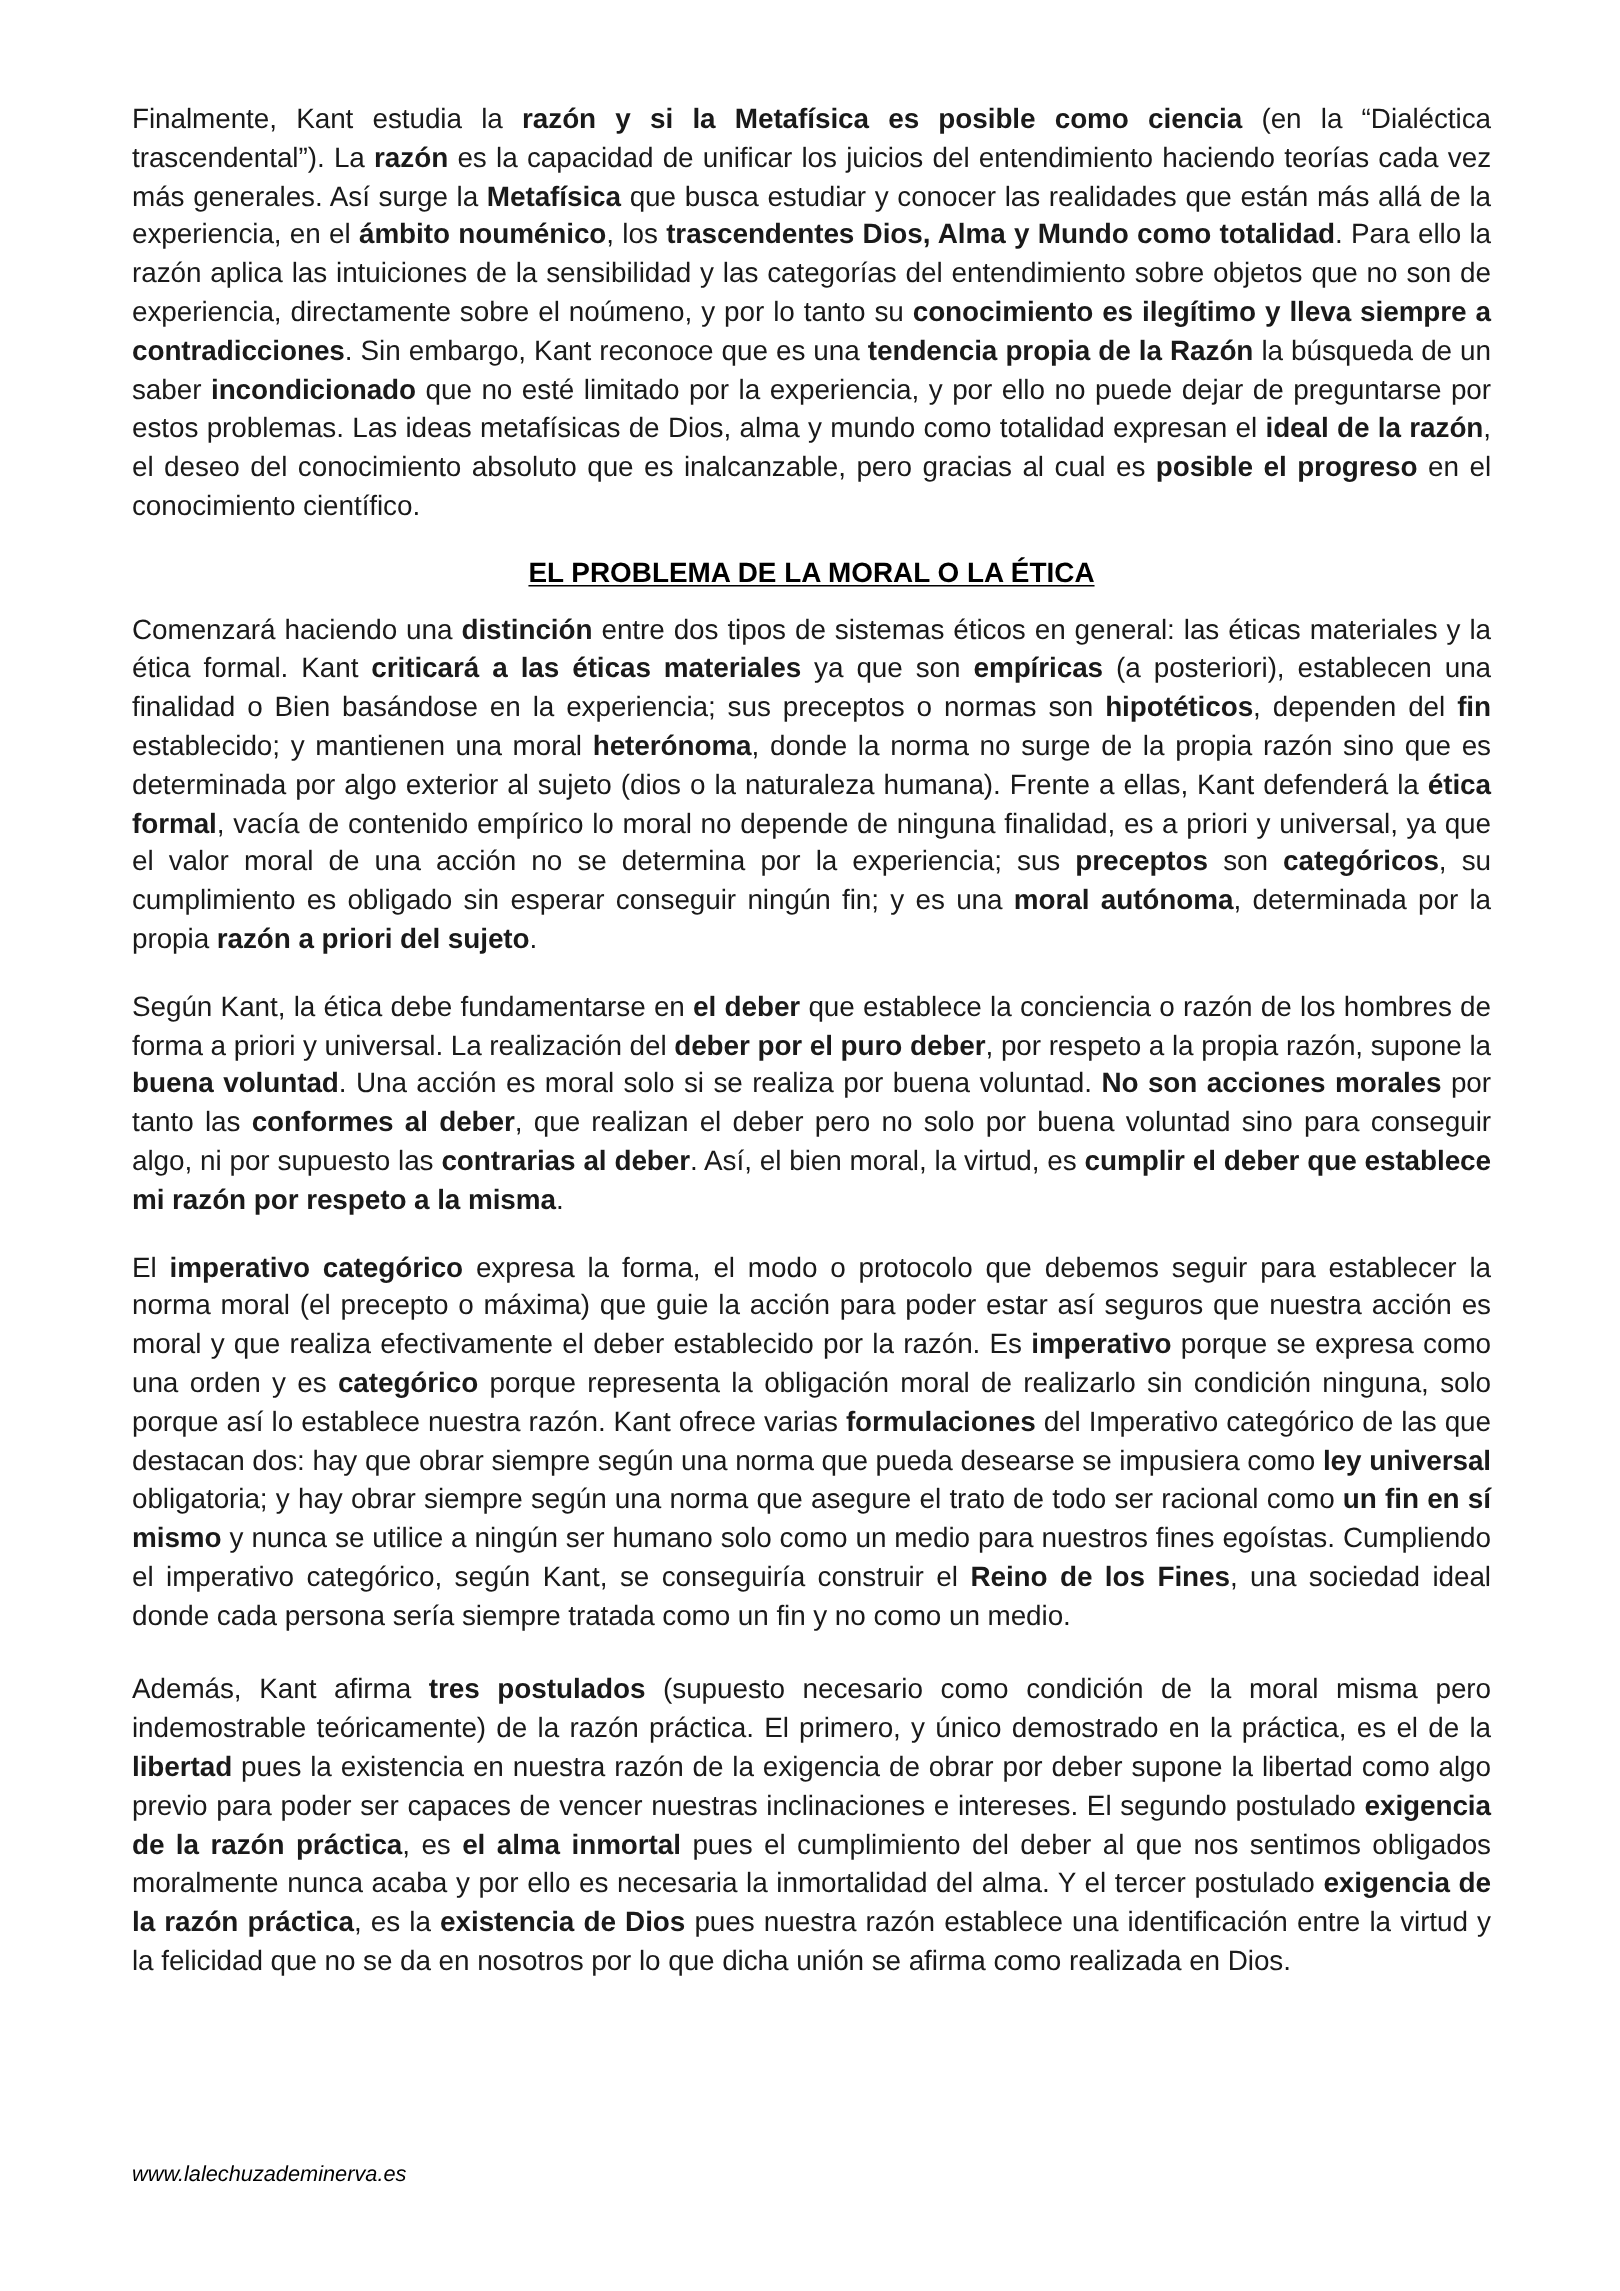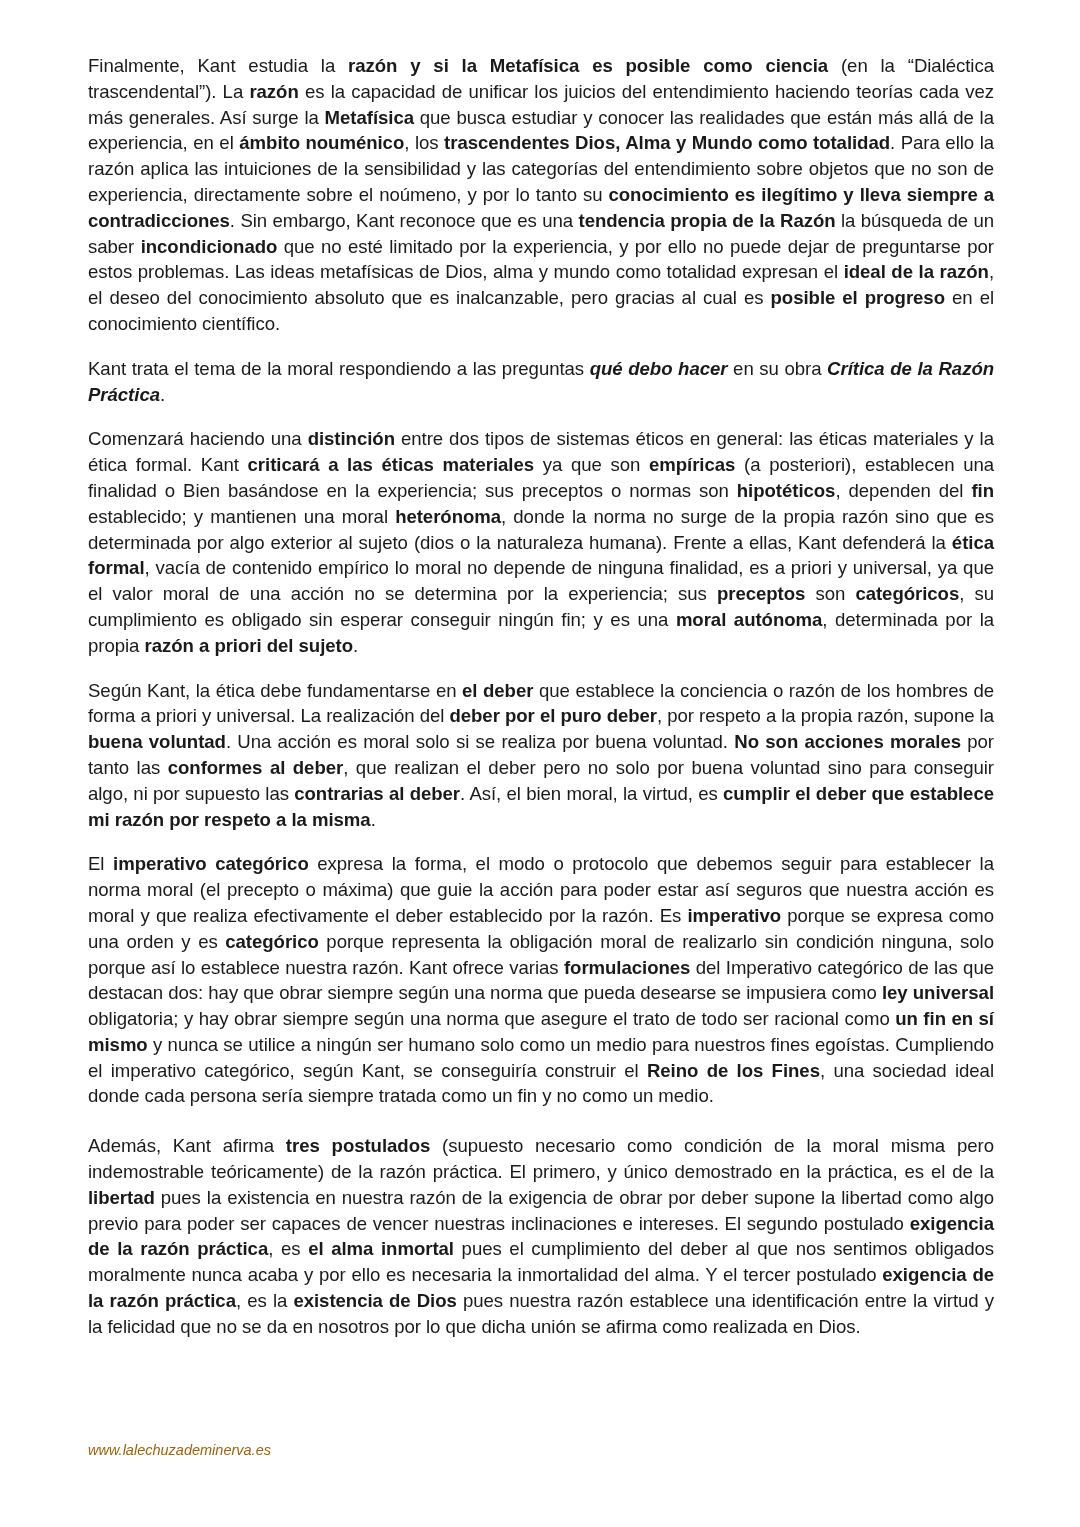--- a/index.html
+++ b/index.html
@@ -19,21 +19,21 @@
     position: absolute;
     left: 0;
     top: 0;
     width: 1080px;
     height: 1527px;
     background: #ffffff;
   }
   .content {
     position: absolute;
     left: 88px;
-    top: 53px;
+    top: 66px;
     width: 906px;
   }
   p.para {
     margin: 0 0 19px 0;
     font-size: 18.6px;
     line-height: 25.8px;
     text-align: justify;
     text-justify: inter-word;
     color: #1a1a1a;
     letter-spacing: -0.05px;
@@ -50,36 +50,36 @@
     color: #000;
   }
   b, strong { font-weight: bold; }
   .bi { font-weight: bold; font-style: italic; }
   .footer {
     position: absolute;
     left: 88px;
     top: 1441px;
     font-size: 14.5px;
     font-style: italic;
-    color: #a16207;
+    color: #000000;
     line-height: 18px;
     text-align: right;
   }
 </style>
 </head>
 <body>
 
 <div class="page">
 
   <div class="content">
 
     <p class="para"><span>Finalmente, Kant estudia la </span><b>razón y si la Metafísica es posible como ciencia</b><span> (en la “Dialéctica trascendental”). La </span><b>razón</b><span> es la capacidad de unificar los juicios del entendimiento haciendo teorías cada vez más generales. Así surge la </span><b>Metafísica</b><span> que busca estudiar y conocer las realidades que están más allá de la experiencia, en el </span><b>ámbito nouménico</b><span>, los </span><b>trascendentes Dios, Alma y Mundo como totalidad</b><span>. Para ello la razón aplica las intuiciones de la sensibilidad y las categorías del entendimiento sobre objetos que no son de experiencia, directamente sobre el noúmeno, y por lo tanto su </span><b>conocimiento es ilegítimo y lleva siempre a contradicciones</b><span>. Sin embargo, Kant reconoce que es una </span><b>tendencia propia de la Razón</b><span> la búsqueda de un saber </span><b>incondicionado</b><span> que no esté limitado por la experiencia, y por ello no puede dejar de preguntarse por estos problemas. Las ideas metafísicas de Dios, alma y mundo como totalidad expresan el </span><b>ideal de la razón</b><span>, el deseo del conocimiento absoluto que es inalcanzable,  pero gracias al cual es </span><b>posible el progreso</b><span> en el conocimiento científico.</span></p>
 
+    <div class="section-heading">EL PROBLEMA DE LA MORAL O LA ÉTICA</div>
 
-    <p class="para"><span>Kant trata el tema de la moral respondiendo a las preguntas </span><span class="bi">qué debo hacer</span><span> en su obra </span><span class="bi">Crítica de la Razón Práctica</span><span>.</span></p>
 
     <p class="para"><span>Comenzará haciendo una </span><b>distinción</b><span> entre dos tipos de sistemas éticos en general: las éticas materiales y la ética formal. Kant </span><b>criticará a las éticas materiales</b><span> ya que son </span><b>empíricas</b><span> (a posteriori), establecen una finalidad o Bien basándose en la experiencia; sus preceptos o normas son </span><b>hipotéticos</b><span>, dependen del </span><b>fin</b><span> establecido; y mantienen una moral </span><b>heterónoma</b><span>, donde la norma no surge de la propia razón sino que es determinada por algo exterior al sujeto (dios o la naturaleza humana). Frente a ellas, Kant defenderá la </span><b>ética formal</b><span>, vacía de contenido empírico lo moral no depende de ninguna finalidad, es a priori y universal, ya que el valor moral de una acción no se determina por la experiencia; sus </span><b>preceptos</b><span> son </span><b>categóricos</b><span>, su cumplimiento es obligado sin esperar conseguir ningún fin;  y es una </span><b>moral autónoma</b><span>, determinada por la propia </span><b>razón a priori del sujeto</b><span>.</span></p>
 
     <p class="para"><span>Según Kant, la ética debe fundamentarse en </span><b>el deber</b><span> que establece la conciencia o razón de los hombres de forma a priori y universal. La realización del </span><b>deber por el puro deber</b><span>, por respeto a la propia razón, supone la </span><b>buena voluntad</b><span>. Una acción es moral solo si se realiza por buena voluntad. </span><b>No son acciones morales</b><span> por tanto las </span><b>conformes al deber</b><span>, que realizan el deber pero no solo por buena voluntad sino para conseguir algo, ni por supuesto las </span><b>contrarias al deber</b><span>. Así, el bien moral, la virtud, es </span><b>cumplir el deber que establece mi razón por respeto a la misma</b><span>.</span></p>
 
     <p class="para"><span>El </span><b>imperativo categórico</b><span> expresa la forma, el modo o protocolo que debemos seguir para establecer la norma moral (el precepto o máxima) que guie la acción para poder estar así seguros que nuestra acción es moral y que realiza efectivamente el deber establecido por la razón. Es </span><b>imperativo</b><span> porque se expresa como una orden y es </span><b>categórico</b><span> porque representa la obligación moral de realizarlo sin condición ninguna, solo porque así lo establece nuestra razón. Kant ofrece varias </span><b>formulaciones</b><span> del Imperativo categórico de las que destacan dos: hay que obrar siempre según una norma que pueda desearse se impusiera como </span><b>ley universal</b><span> obligatoria; y hay obrar siempre según una norma que asegure el trato de todo ser racional como </span><b>un fin en sí mismo</b><span> y nunca se utilice a ningún ser humano solo como un medio para nuestros fines egoístas. Cumpliendo el imperativo categórico, según Kant, se conseguiría construir el </span><b>Reino de los Fines</b><span>, una sociedad ideal donde cada persona sería siempre tratada como un fin y no como un medio.</span></p>
 
     <p class="para"><span>Además, Kant afirma </span><b>tres postulados</b><span> (supuesto necesario como condición de la moral misma pero indemostrable teóricamente) de la razón práctica. El primero, y único demostrado en la práctica, es el de la </span><b>libertad</b><span> pues la existencia en nuestra razón de la exigencia de obrar por deber supone la libertad como algo previo para poder ser capaces de vencer nuestras inclinaciones e intereses. El segundo postulado </span><b>exigencia de la razón práctica</b><span>, es </span><b>el alma inmortal</b><span> pues el cumplimiento del deber al que nos sentimos obligados moralmente nunca acaba y por ello es necesaria la inmortalidad del alma.  Y el tercer postulado </span><b>exigencia de la razón práctica</b><span>, es la </span><b>existencia de Dios</b><span> pues nuestra razón establece una identificación entre la virtud y la felicidad que no se da en nosotros por lo que dicha unión se afirma como realizada en Dios.</span></p>
 
   </div>

